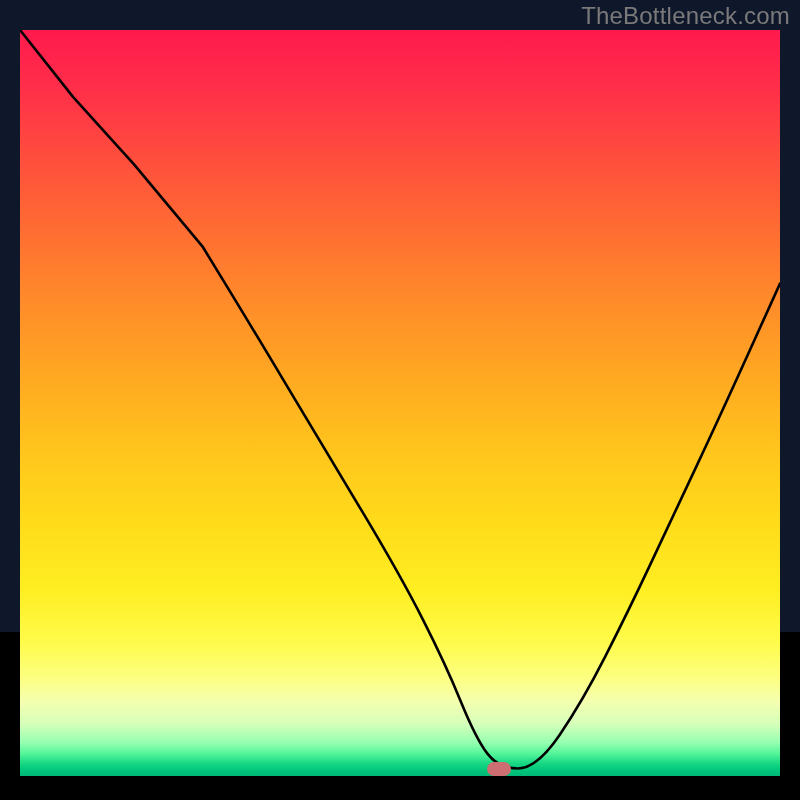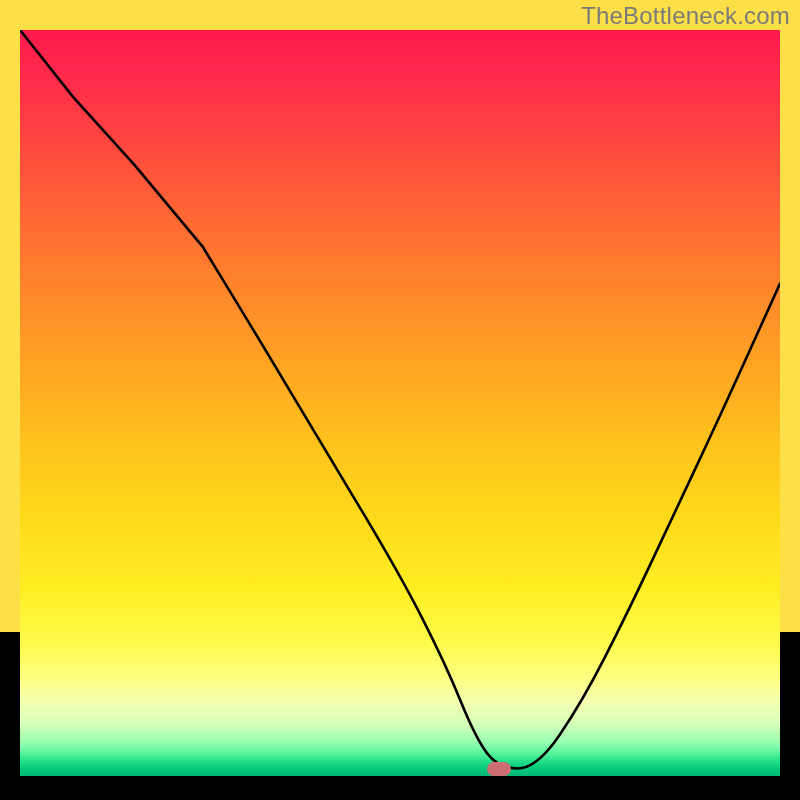--- a/index.html
+++ b/index.html
@@ -7,21 +7,21 @@
     padding: 0;
     width: 800px;
     height: 800px;
     background: #000;
     overflow: hidden;
   }
   .frame {
     position: relative;
     width: 800px;
     height: 632px;
-    background: #fde047;
+    background: #0f172a;
   }
   .watermark {
     position: absolute;
     top: 2px;
     right: 10px;
     font-family: Arial, Helvetica, sans-serif;
     font-size: 24px;
     font-weight: 500;
     color: #7a7a7a;
     letter-spacing: 0.2px;

